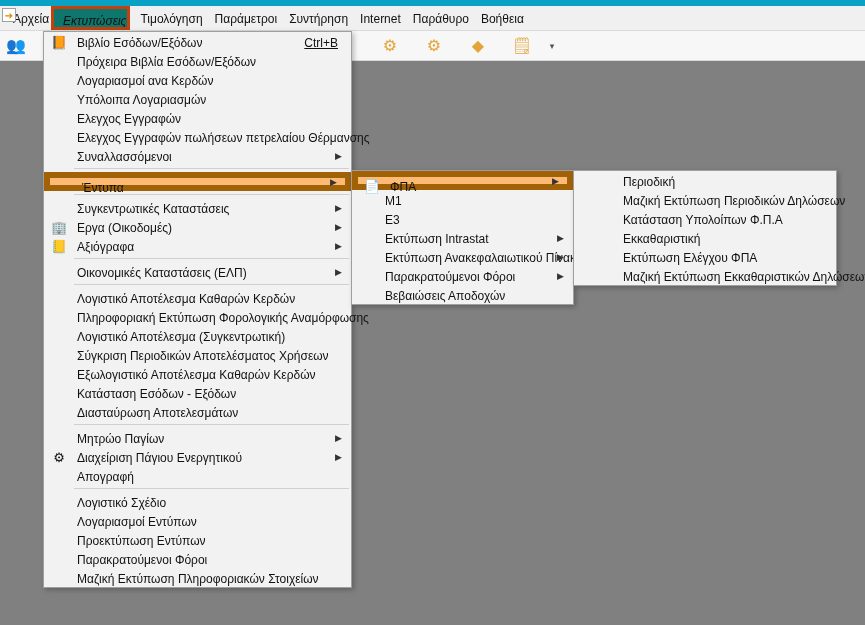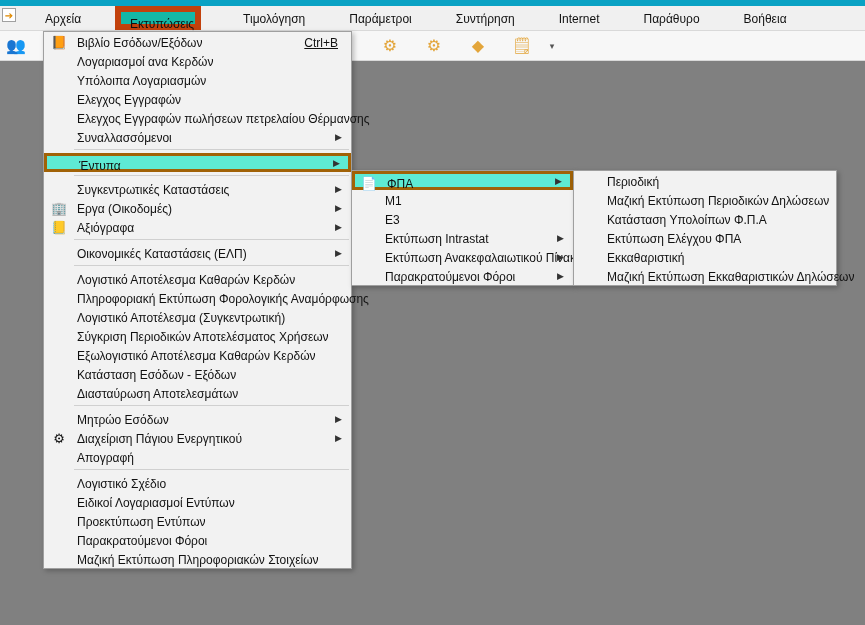--- a/index.html
+++ b/index.html
@@ -31,25 +31,25 @@
     align-items: stretch;
     border-bottom: 1px solid #d9d9d9;
     padding-left: 3px;
   }
   .menubar-item {
     padding: 4px 1px 4px 9px;
     color: #111;
     cursor: default;
     line-height: 17px;
     border: 1px solid transparent;
-    margin-left: 32px;
   }
   .menubar-item.active {
-    background: #14b8a6;
-    border: 6px solid #c2410c;
+    background: #0f766e;
+    border: 3px solid #c2410c;
+    font-style: italic;
   }
   .toolbar {
     background: #f7f7f7;
     height: 30px;
     display: flex;
     align-items: center;
     padding-left: 6px;
     gap: 24px;
     border-bottom: 1px solid #d9d9d9;
   }
@@ -81,22 +81,22 @@
     position: relative;
     padding: 3px 30px 3px 32px;
     color: #111;
     cursor: default;
     white-space: nowrap;
     line-height: 14px;
     height: 19px;
     border: 1px solid transparent;
   }
   .menu-item.highlight {
-    background: #5eead4;
-    border: 3px solid #a16207;
+    background: #fdba74;
+    border: 6px solid #a16207;
   }
   .menu-item .chev {
     position: absolute;
     right: 8px; top: 50%;
     transform: translateY(-50%);
     font-size: 9px;
     color: #333;
   }
   .menu-item .shortcut {
     position: absolute;
@@ -128,20 +128,21 @@
     top: 170px;
     left: 351px;
     width: 223px;
   }
   #menu-level2 .gutter { width: 26px; }
 
   #menu-level3 {
     top: 170px;
     left: 573px;
     width: 264px;
+    padding-left: 16px;
   }
   #menu-level3 .gutter { width: 26px; }
 </style>
 </head>
 <body>
 
 <div class="window-top"></div>
 <span class="titlebar-icon">➔</span>
 
 <div class="menubar" id="menubar">
@@ -162,20 +163,21 @@
   <span class="tool-icon" style="color:#e3a53a">◆</span>
   <span class="tool-icon" style="color:#e3a53a">🗒</span>
   <span class="tool-icon" style="color:#555;font-size:9px;margin-left:-14px">▾</span>
 </div>
 
 <div class="content"></div>
 
 <div class="menu" id="menu-level1">
   <div class="gutter"></div>
 <div class="menu-item"><span class="ic">📙</span><span>Βιβλίο Εσόδων/Εξόδων</span><span class="shortcut">Ctrl+B</span></div>
+    <div class="menu-item"><span>Πρόχειρα Βιβλία Εσόδων/Εξόδων</span></div>
     <div class="menu-item"><span>Λογαριασμοί ανα Κερδών</span></div>
     <div class="menu-item"><span>Υπόλοιπα Λογαριασμών</span></div>
     <div class="menu-item"><span>Ελεγχος Εγγραφών</span></div>
     <div class="menu-item"><span>Ελεγχος Εγγραφών πωλήσεων πετρελαίου Θέρμανσης</span></div>
     <div class="menu-item"><span>Συναλλασσόμενοι</span><span class="chev">▶</span></div>
     <div class="sep"></div>
     <div class="menu-item highlight"><span>Έντυπα</span><span class="chev">▶</span></div>
     <div class="sep"></div>
     <div class="menu-item"><span>Συγκεντρωτικές Καταστάσεις</span><span class="chev">▶</span></div>
     <div class="menu-item"><span class="ic">🏢</span><span>Εργα (Οικοδομές)</span><span class="chev">▶</span></div>
@@ -184,42 +186,43 @@
     <div class="menu-item"><span>Οικονομικές Καταστάσεις (ΕΛΠ)</span><span class="chev">▶</span></div>
     <div class="sep"></div>
     <div class="menu-item"><span>Λογιστικό Αποτέλεσμα Καθαρών Κερδών</span></div>
     <div class="menu-item"><span>Πληροφοριακή Εκτύπωση Φορολογικής Αναμόρφωσης</span></div>
     <div class="menu-item"><span>Λογιστικό Αποτέλεσμα (Συγκεντρωτική)</span></div>
     <div class="menu-item"><span>Σύγκριση Περιοδικών Αποτελέσματος Χρήσεων</span></div>
     <div class="menu-item"><span>Εξωλογιστικό Αποτέλεσμα Καθαρών Κερδών</span></div>
     <div class="menu-item"><span>Κατάσταση Εσόδων - Εξόδων</span></div>
     <div class="menu-item"><span>Διασταύρωση Αποτελεσμάτων</span></div>
     <div class="sep"></div>
-    <div class="menu-item"><span>Μητρώο Εσόδων</span><span class="chev">▶</span></div>
+    <div class="menu-item"><span>Μητρώο Παγίων</span><span class="chev">▶</span></div>
     <div class="menu-item"><span class="ic">⚙</span><span>Διαχείριση Πάγιου Ενεργητικού</span><span class="chev">▶</span></div>
     <div class="menu-item"><span>Απογραφή</span></div>
     <div class="sep"></div>
     <div class="menu-item"><span>Λογιστικό Σχέδιο</span></div>
-    <div class="menu-item"><span>Ειδικοί Λογαριασμοί Εντύπων</span></div>
+    <div class="menu-item"><span>Λογαριασμοί Εντύπων</span></div>
     <div class="menu-item"><span>Προεκτύπωση Εντύπων</span></div>
     <div class="menu-item"><span>Παρακρατούμενοι Φόροι</span></div>
     <div class="menu-item"><span>Μαζική Εκτύπωση Πληροφοριακών Στοιχείων</span></div>
   </div>
 
 <div class="menu" id="menu-level2">
   <div class="gutter"></div>
 <div class="menu-item highlight"><span class="ic">📄</span><span>ΦΠΑ</span><span class="chev">▶</span></div>
     <div class="menu-item"><span>Μ1</span></div>
     <div class="menu-item"><span>Ε3</span></div>
     <div class="menu-item"><span>Εκτύπωση Intrastat</span><span class="chev">▶</span></div>
     <div class="menu-item"><span>Εκτύπωση Ανακεφαλαιωτικού Πίνακα</span><span class="chev">▶</span></div>
     <div class="menu-item"><span>Παρακρατούμενοι Φόροι</span><span class="chev">▶</span></div>
+    <div class="menu-item"><span>Βεβαιώσεις Αποδοχών</span></div>
   </div>
 
 <div class="menu" id="menu-level3">
   <div class="gutter"></div>
 <div class="menu-item"><span>Περιοδική</span></div>
     <div class="menu-item"><span>Μαζική Εκτύπωση Περιοδικών Δηλώσεων</span></div>
     <div class="menu-item"><span>Κατάσταση Υπολοίπων Φ.Π.Α</span></div>
+    <div class="menu-item"><span>Εκκαθαριστική</span></div>
     <div class="menu-item"><span>Εκτύπωση Ελέγχου ΦΠΑ</span></div>
-    <div class="menu-item"><span>Εκκαθαριστική</span></div>
     <div class="menu-item"><span>Μαζική Εκτύπωση Εκκαθαριστικών Δηλώσεων</span></div>
   </div>
 
 </body></html>

